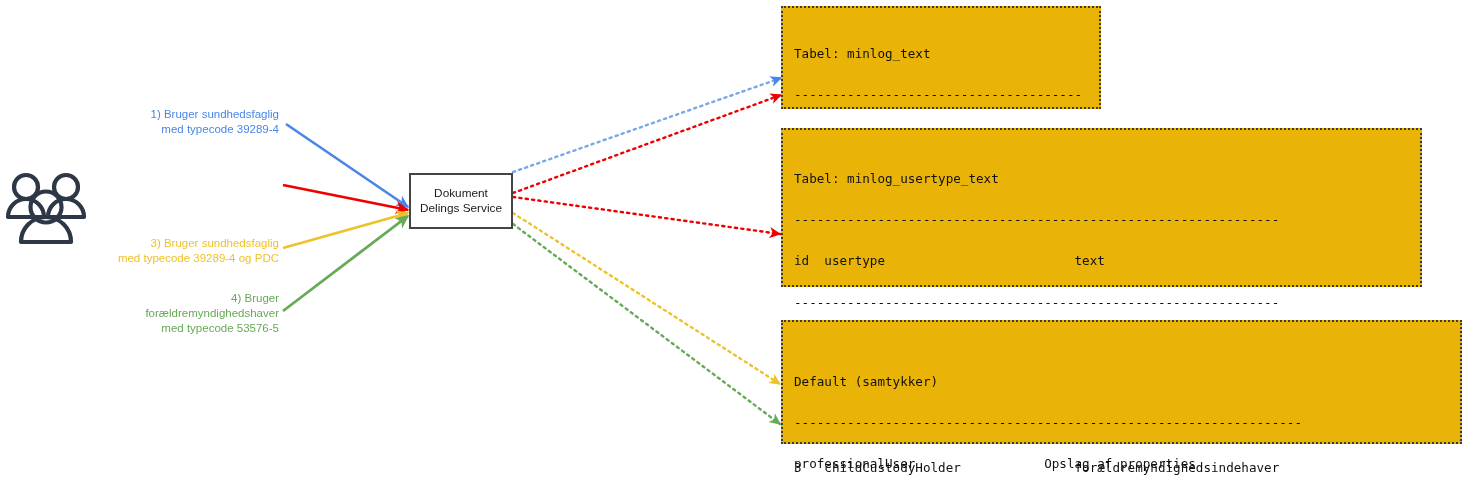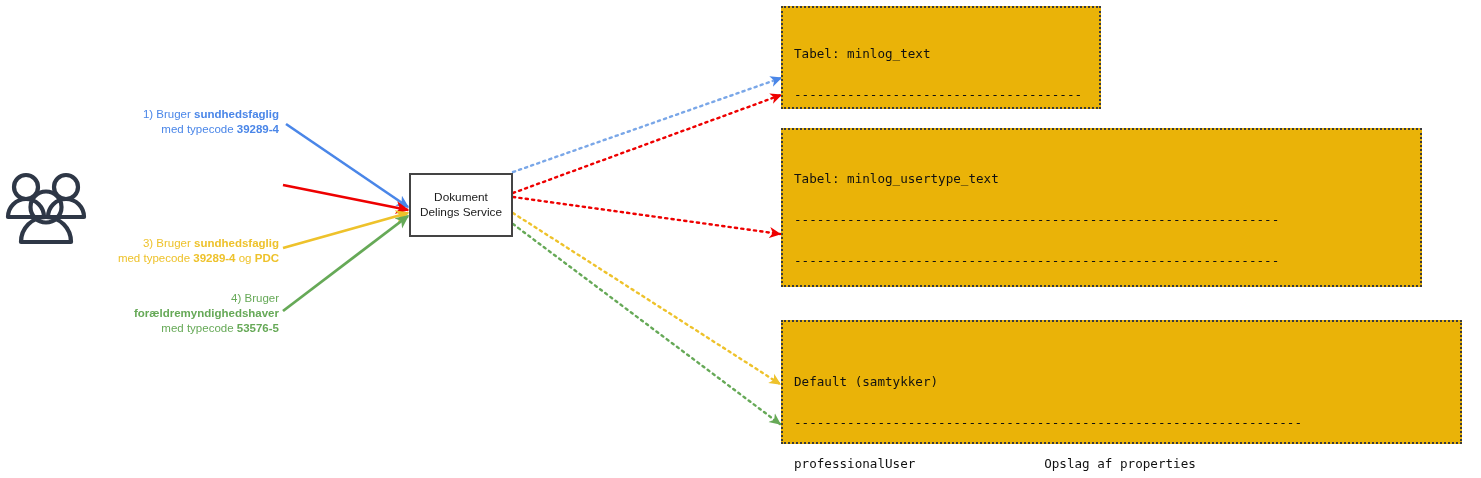--- a/index.html
+++ b/index.html
@@ -14,21 +14,21 @@
   
   .flow-label{
     position:absolute;
     text-align:right;
     font-size:11.5px;
     line-height:15px;
     white-space:nowrap;
     letter-spacing:0;
   }
   .flow-label .ln{display:block;}
-  .flow-label b{font-weight:bold;margin-top:32px;}
+  .flow-label b{font-weight:normal;margin-top:32px;}
 
   
   .node{
     position:absolute;
     box-sizing:border-box;
     border:2px solid #444444;
     background:#ffffff;
     display:flex;align-items:center;justify-content:center;
     text-align:center;
     font-size:11.8px;line-height:15px;color:#1a1a1a;
@@ -106,21 +106,21 @@
     <span class="ln"><span>3) Bruger </span><b>sundhedsfaglig</b></span>
     <span class="ln"><span>med typecode </span><b>39289-4</b><span> og </span><b>PDC</b></span>
   </div>
 
   <div class="flow-label" style="left:56px;top:291px;width:223px;color:#66a957;">
     <span class="ln">4) Bruger</span>
     <span class="ln"><b>forældremyndighedshaver</b></span>
     <span class="ln"><span>med typecode </span><b>53576-5</b></span>
   </div>
 
-  <div class="node" style="left:409px;top:173px;width:104px;height:64px;">
+  <div class="node" style="left:409px;top:173px;width:104px;height:56px;">
     <div>
       <div>Dokument</div>
       <div>Delings Service</div>
     </div>
   </div>
 
   <div class="dbox" style="left:781px;top:6px;width:320px;height:103px;">
     <div class="mono" style="padding:11px 0 0 11px;">
       <span class="row">Tabel: minlog_text</span>
       <span class="row">--------------------------------------</span>
@@ -128,20 +128,21 @@
       <span class="row">--------------------------------------</span>
       <span class="row">1   39289-4   Opslag på aftale</span>
       <span class="row">2   11502-2   Opslag på labsvar fra %s</span>
     </div>
   </div>
 
   <div class="dbox" style="left:781px;top:128px;width:641px;height:159px;">
     <div class="mono" style="padding:14px 0 0 11px;">
       <span class="row">Tabel: minlog_usertype_text</span>
       <span class="row">----------------------------------------------------------------</span>
+      <span class="row">id  usertype                         text</span>
       <span class="row">----------------------------------------------------------------</span>
       <span class="blank"></span>
       <span class="row">1   professionalUser                 sundhedsfaglig</span>
       <span class="row">2   professionalUserConsentOverride   Sundhedsfaglig hvor samtykker tilsidesættes</span>
       <span class="row">3   childCustodyHolder               forældremyndighedsindehaver</span>
       
     </div>
   </div>
 
   <div class="dbox" style="left:781px;top:320px;width:681px;height:124px;">

